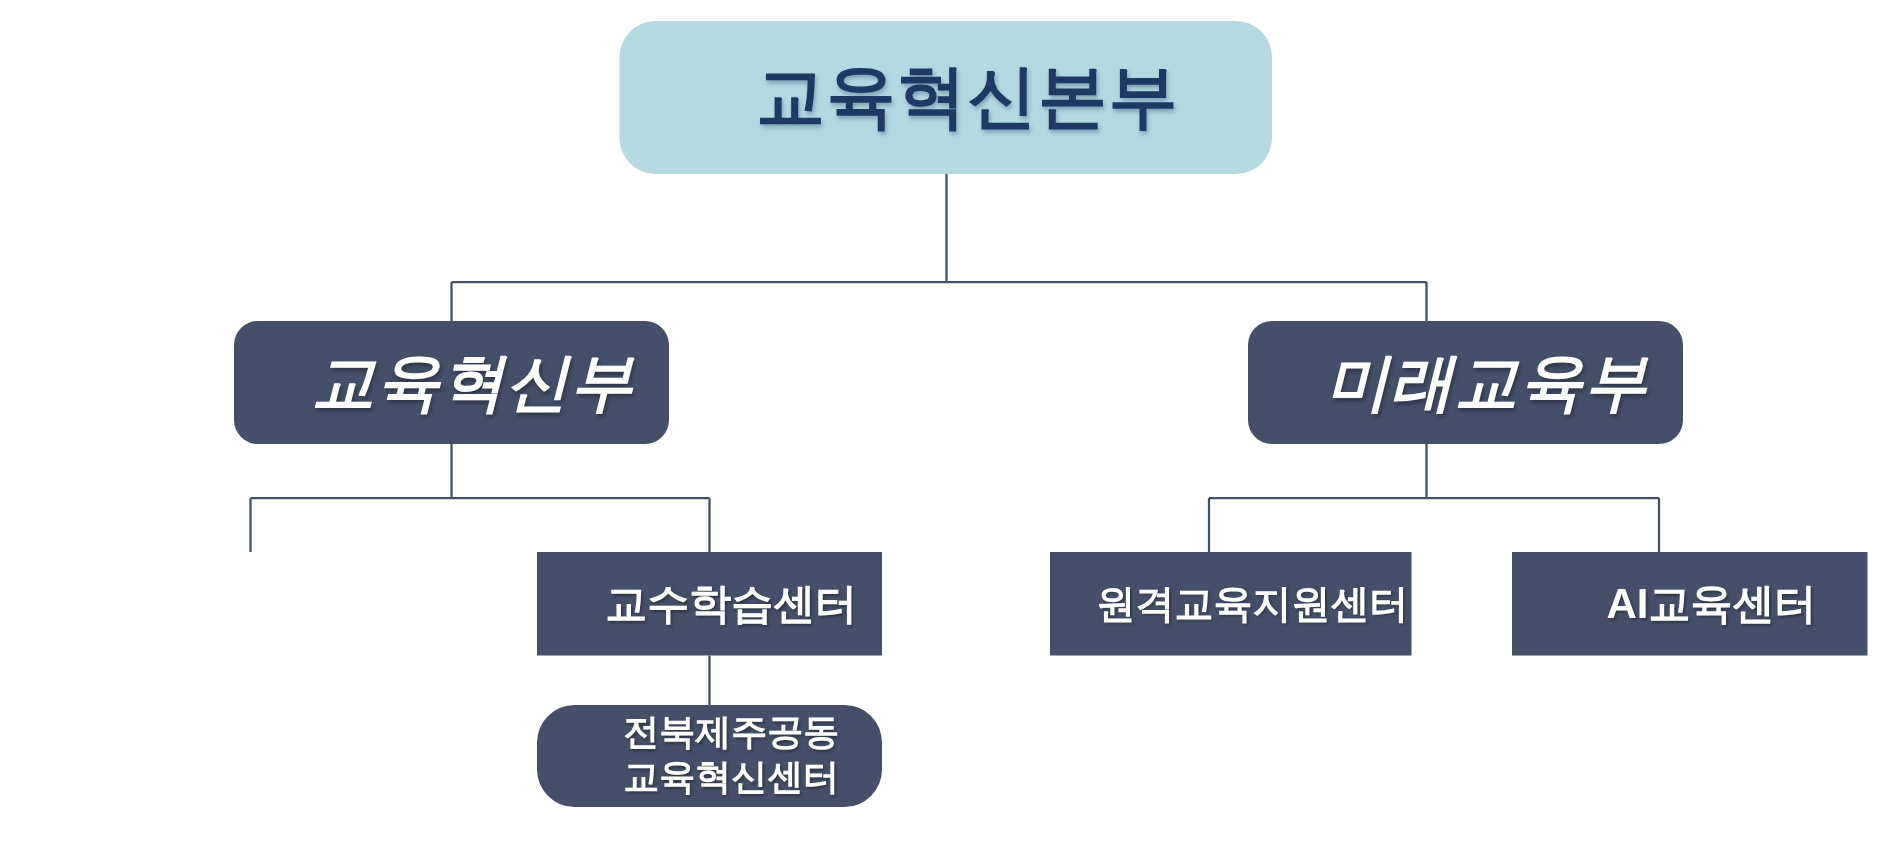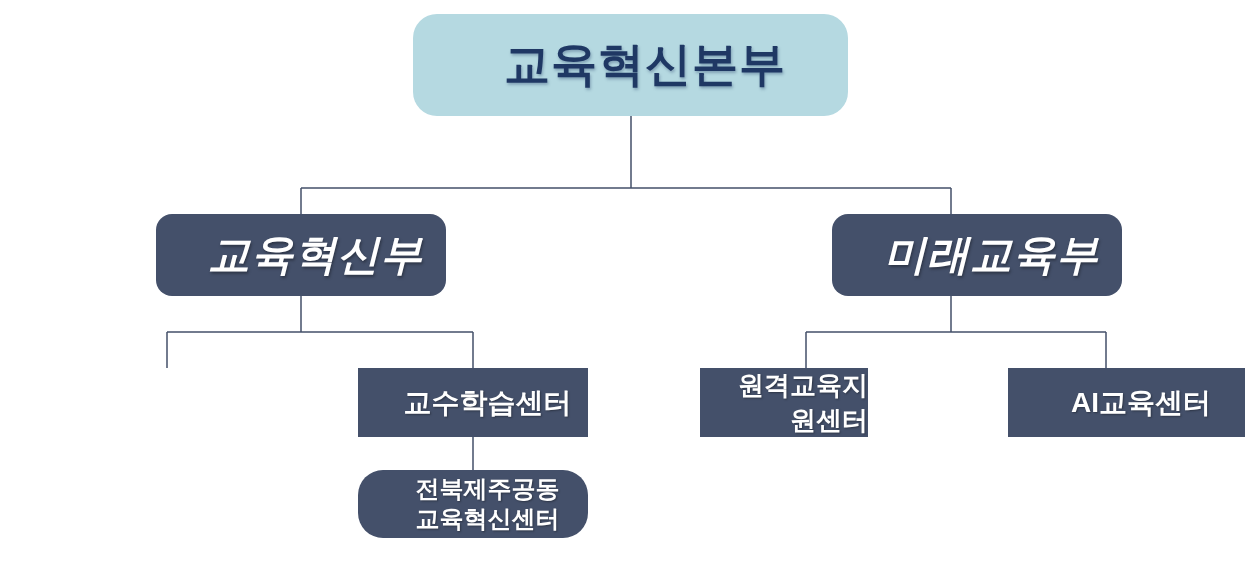--- a/index.html
+++ b/index.html
@@ -54,21 +54,21 @@
   .node-dept2{left:832px;}
   .node-center{
     top:368px;height:69px;
     background:var(--node-bg);
     color:var(--node-text);
     font-size:28px;
     text-shadow:1px 1px 2px rgba(0,0,0,0.35);
   }
   .node-center1{left:62px;width:210px;}
   .node-center2{left:358px;width:230px;}
-  .node-center3{left:700px;width:168px;font-size:26px;}
+  .node-center3{left:700px;width:241px;font-size:26px;}
   .node-center4{left:1008px;width:237px;}
   .node-sub{
     left:358px;top:470px;width:230px;height:68px;
     background:var(--node-bg);
     color:var(--node-text);
     font-size:24px;line-height:1.25;
     text-shadow:1px 1px 2px rgba(0,0,0,0.35);
     border-radius:25px;
   }
 </style>

